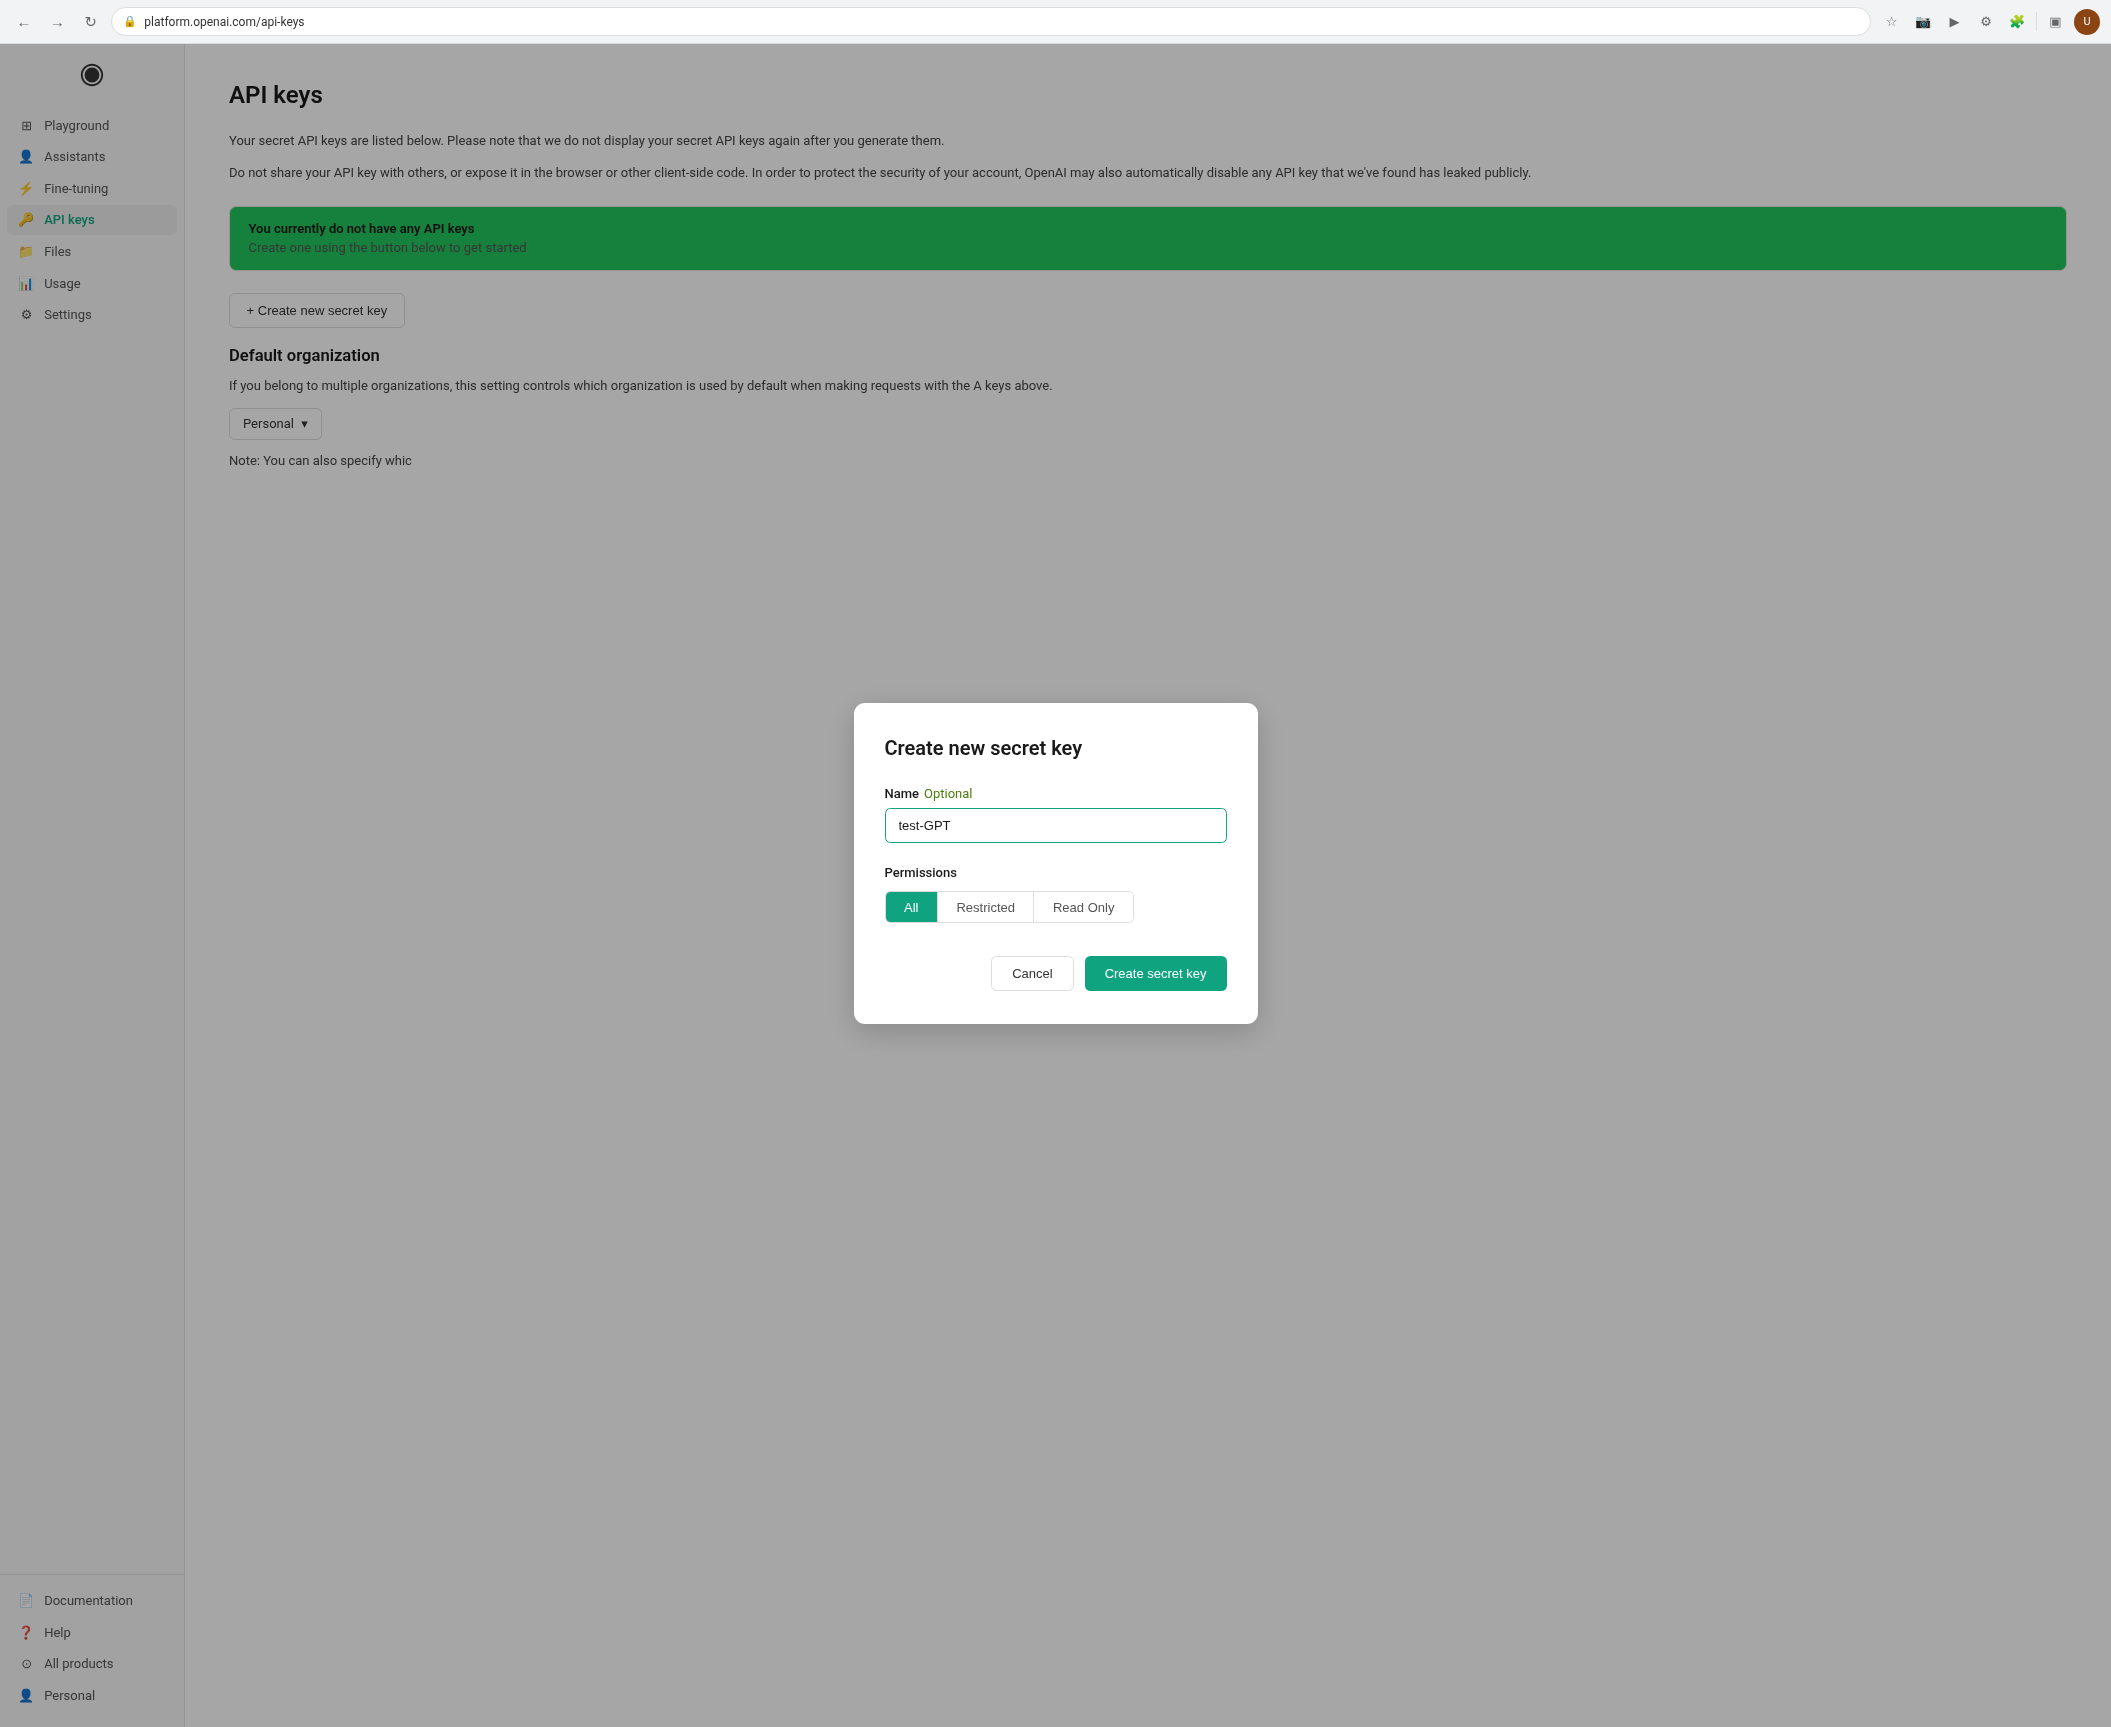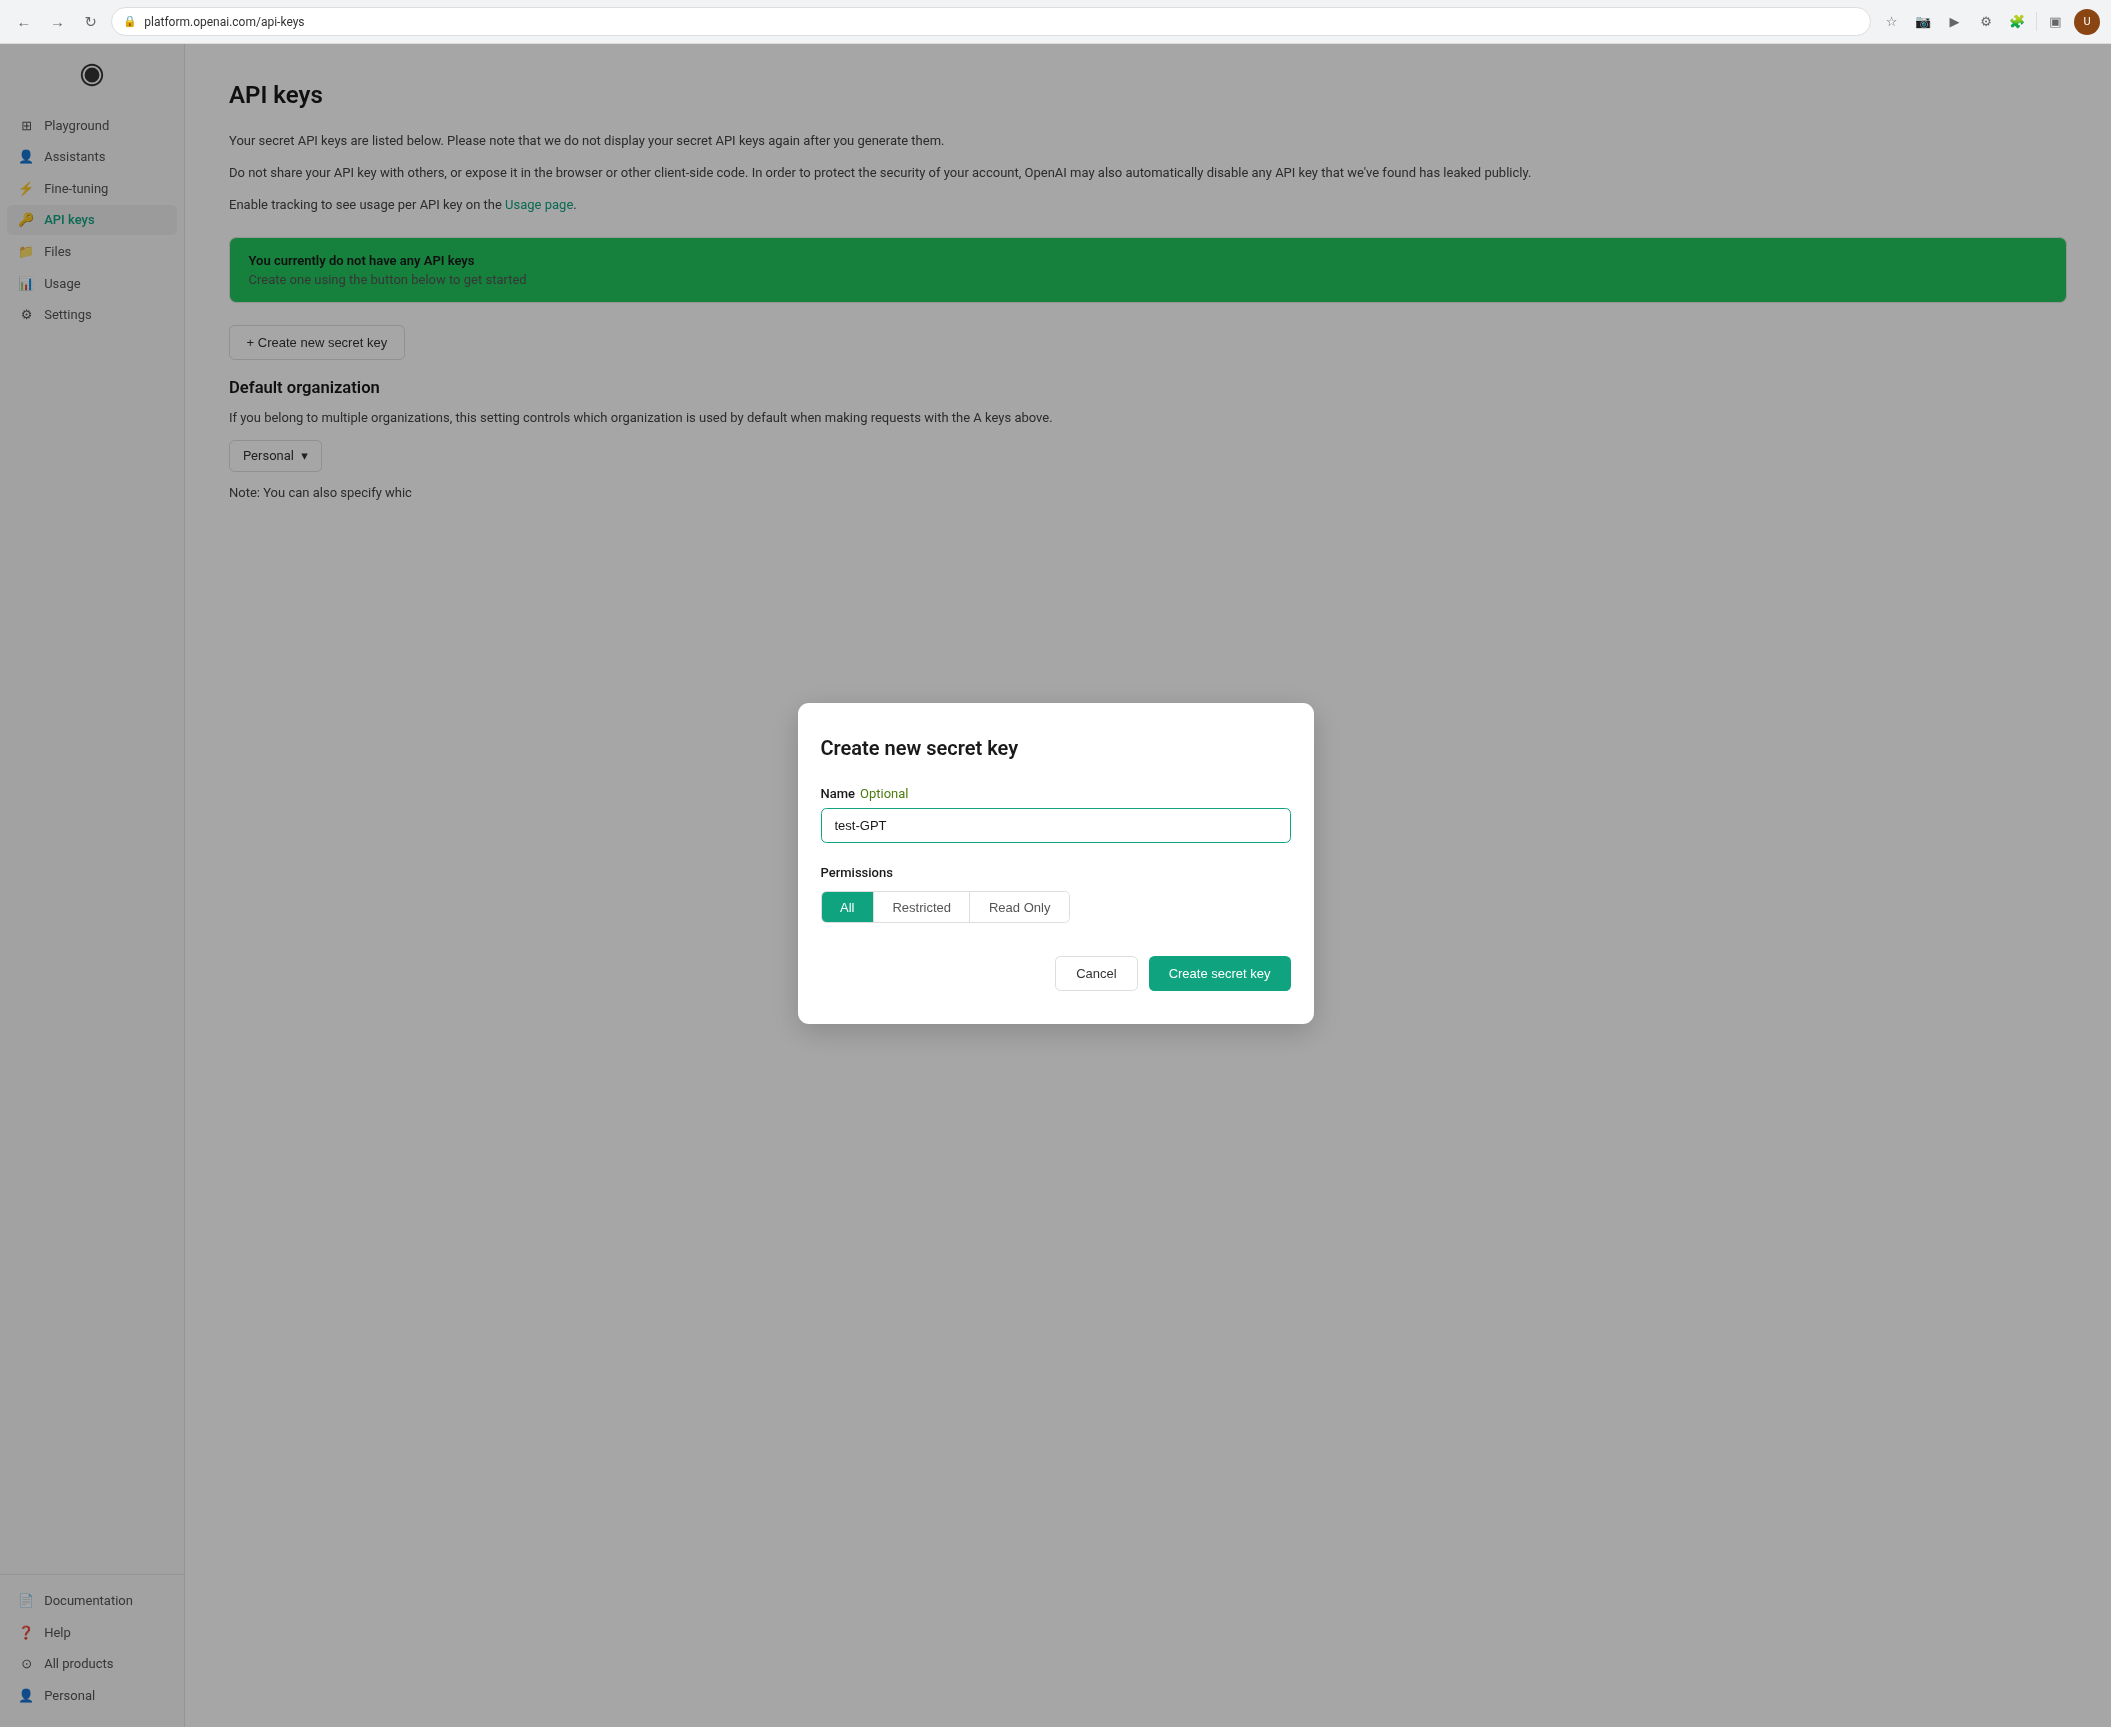--- a/index.html
+++ b/index.html
@@ -209,22 +209,22 @@
       z-index: 500;
       display: flex;
       align-items: center;
       justify-content: center;
     }
 
     
     .modal {
       background: white;
       border-radius: 11px;
-      padding: 33px 23px;
-      width: 516px;
+      padding: 33px 31px;
+      width: 404px;
       box-shadow: 0 7.4px 29.5px rgba(0,0,0,0.18);
       z-index: 600;
       position: relative;
     }
     .modal-title {
       font-size: 20px;
       font-weight: 600;
       color: #1a1a1a;
       margin-bottom: 26px;
     }
@@ -386,23 +386,20 @@
         <span class="icon">👤</span>
         <span>Personal</span>
       </div>
     </div>
   </aside>
 
   <main class="main-content">
     <h1 class="page-title">API keys</h1>
     <p class="description-text">Your secret API keys are listed below. Please note that we do not display your secret API keys again after you generate them.</p>
     <p class="description-text">Do not share your API key with others, or expose it in the browser or other client-side code. In order to protect the security of your account, OpenAI may also automatically disable any API key that we've found has leaked publicly.</p>
-    <p class="description-text">
-      <span>Enable tracking to see usage per API key on the </span><a class="usage-link">Usage page</a>.
-    </p>
     <div class="notice-box">
       <div class="notice-box-title">You currently do not have any API keys</div>
       <div class="notice-box-text">Create one using the button below to get started</div>
     </div>
     <button class="create-key-btn">+ Create new secret key</button>
     <h2 class="section-title">Default organization</h2>
     <p class="description-text">If you belong to multiple organizations, this setting controls which organization is used by default when making requests with the A keys above.</p>
     <div class="personal-select">
       <span>Personal</span>
       <span>▾</span>

